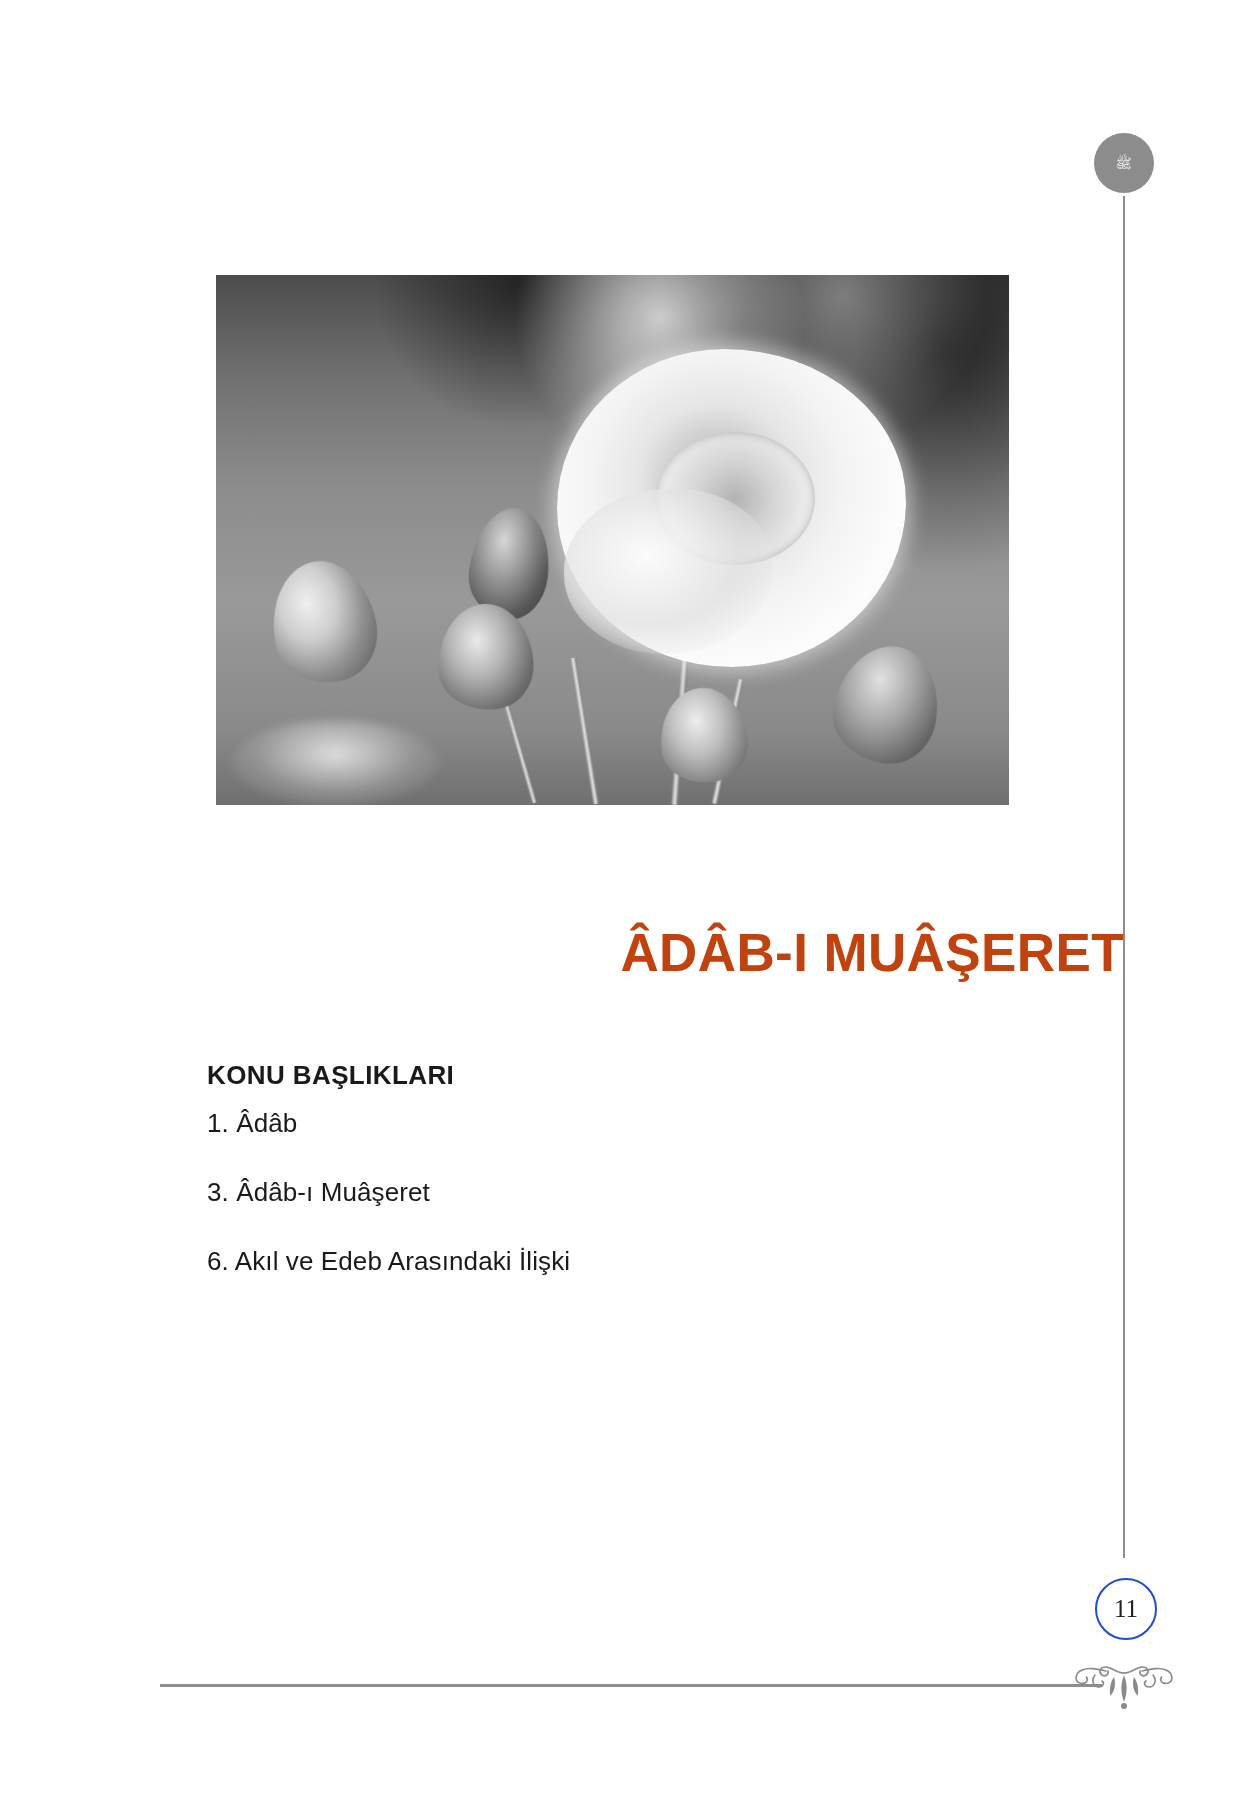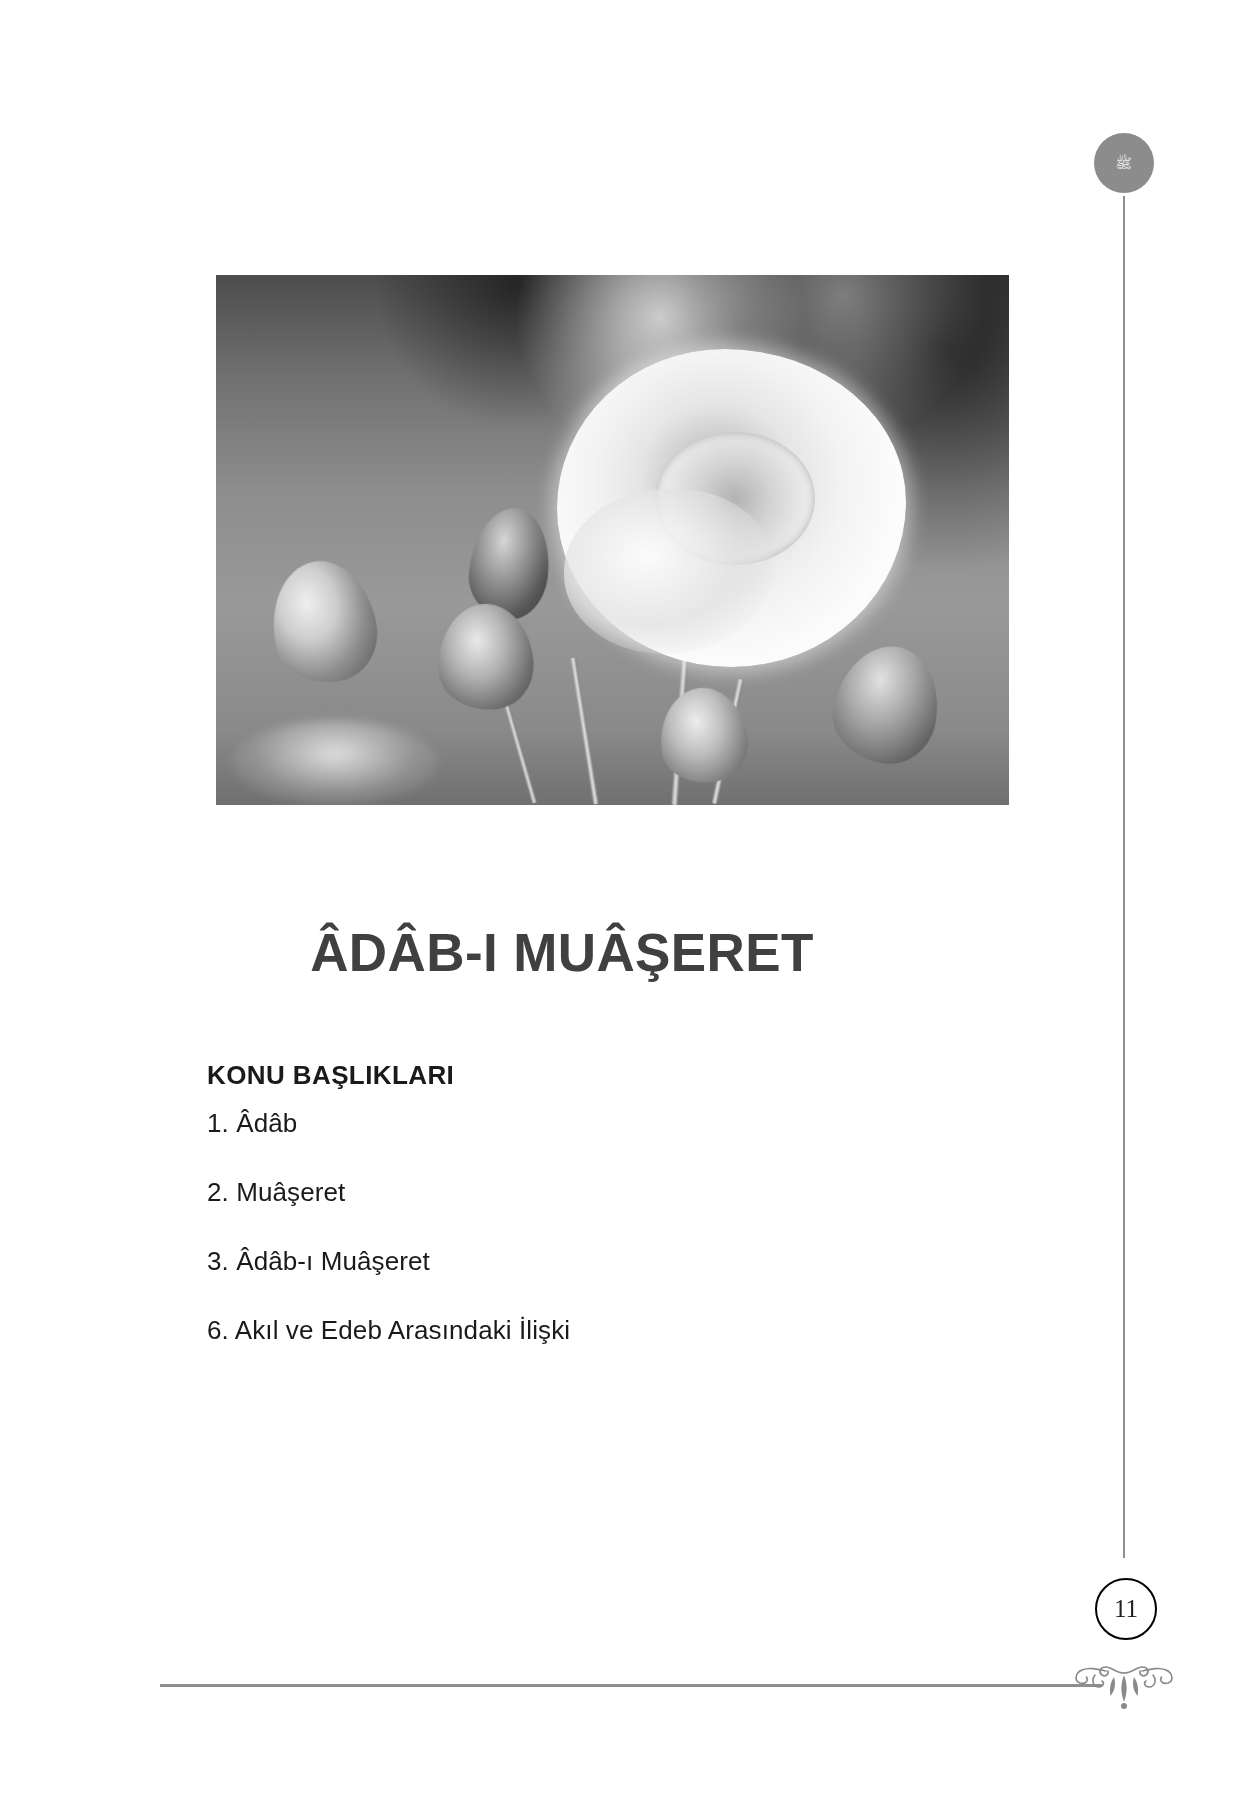--- a/index.html
+++ b/index.html
@@ -164,25 +164,25 @@
       repeating-linear-gradient(0deg, rgba(255,255,255,0.025) 0px, rgba(0,0,0,0.025) 1px, rgba(255,255,255,0.02) 2px);
     pointer-events: none;
   }
 
   
   .chapter-title {
     position: absolute;
     left: 0;
     top: 886px;
     width: 1124px;
-    text-align: center;
+    text-align: right;
     font-size: 53px;
     font-weight: 700;
     letter-spacing: 0.4px;
-    color: #404040;
+    color: #c2410c;
     font-family: "Liberation Sans", sans-serif;
   }
 
   .topics-heading {
     position: absolute;
     left: 207px;
     top: 1036px;
     font-size: 26px;
     font-weight: 700;
     letter-spacing: 0.4px;
@@ -216,21 +216,21 @@
     width: 942px;
     height: 3px;
     background: #8e8e8e;
   }
   .page-number {
     position: absolute;
     left: 1095px;
     top: 1578px;
     width: 58px;
     height: 58px;
-    border: 2px solid #000000;
+    border: 2px solid #1d4ed8;
     border-radius: 50%;
     display: flex;
     align-items: center;
     justify-content: center;
     font-family: "Liberation Serif", serif;
     font-size: 25px;
     color: #1f1f1f;
   }
   .footer-ornament {
     position: absolute;
@@ -267,21 +267,20 @@
       <div class="photo-grain"></div>
     </div>
   </div>
 
   <h1 class="chapter-title">ÂDÂB-I MUÂŞERET</h1>
 
   <h2 class="topics-heading">KONU BAŞLIKLARI</h2>
 
   <ul class="topics-list">
     <li class="topic-item">1. Âdâb</li>
-    <li class="topic-item">2. Muâşeret</li>
     <li class="topic-item">3. Âdâb-ı Muâşeret</li>
     <li class="topic-item">6. Akıl ve Edeb Arasındaki İlişki</li>
   </ul>
 
   <div class="footer-rule"></div>
 
   <div class="page-number">
     <span>11</span>
   </div>
 

